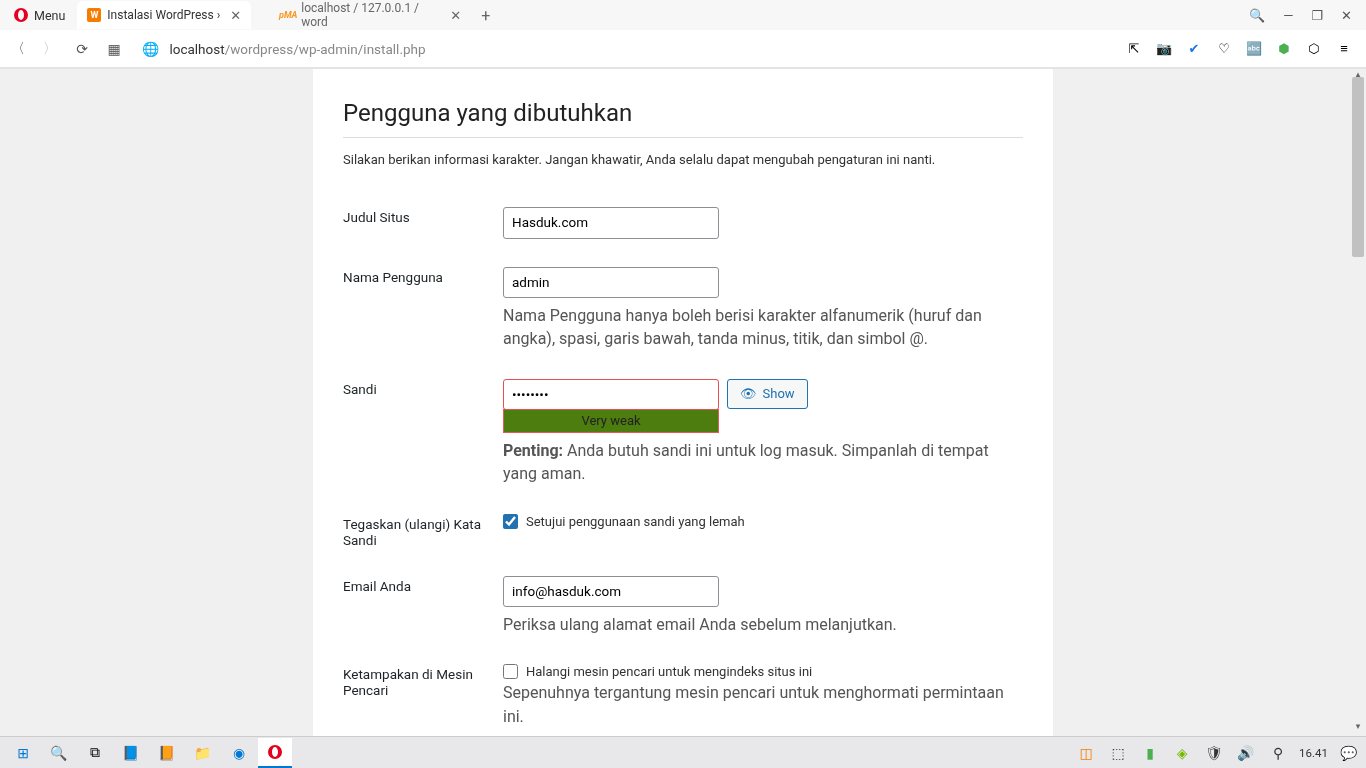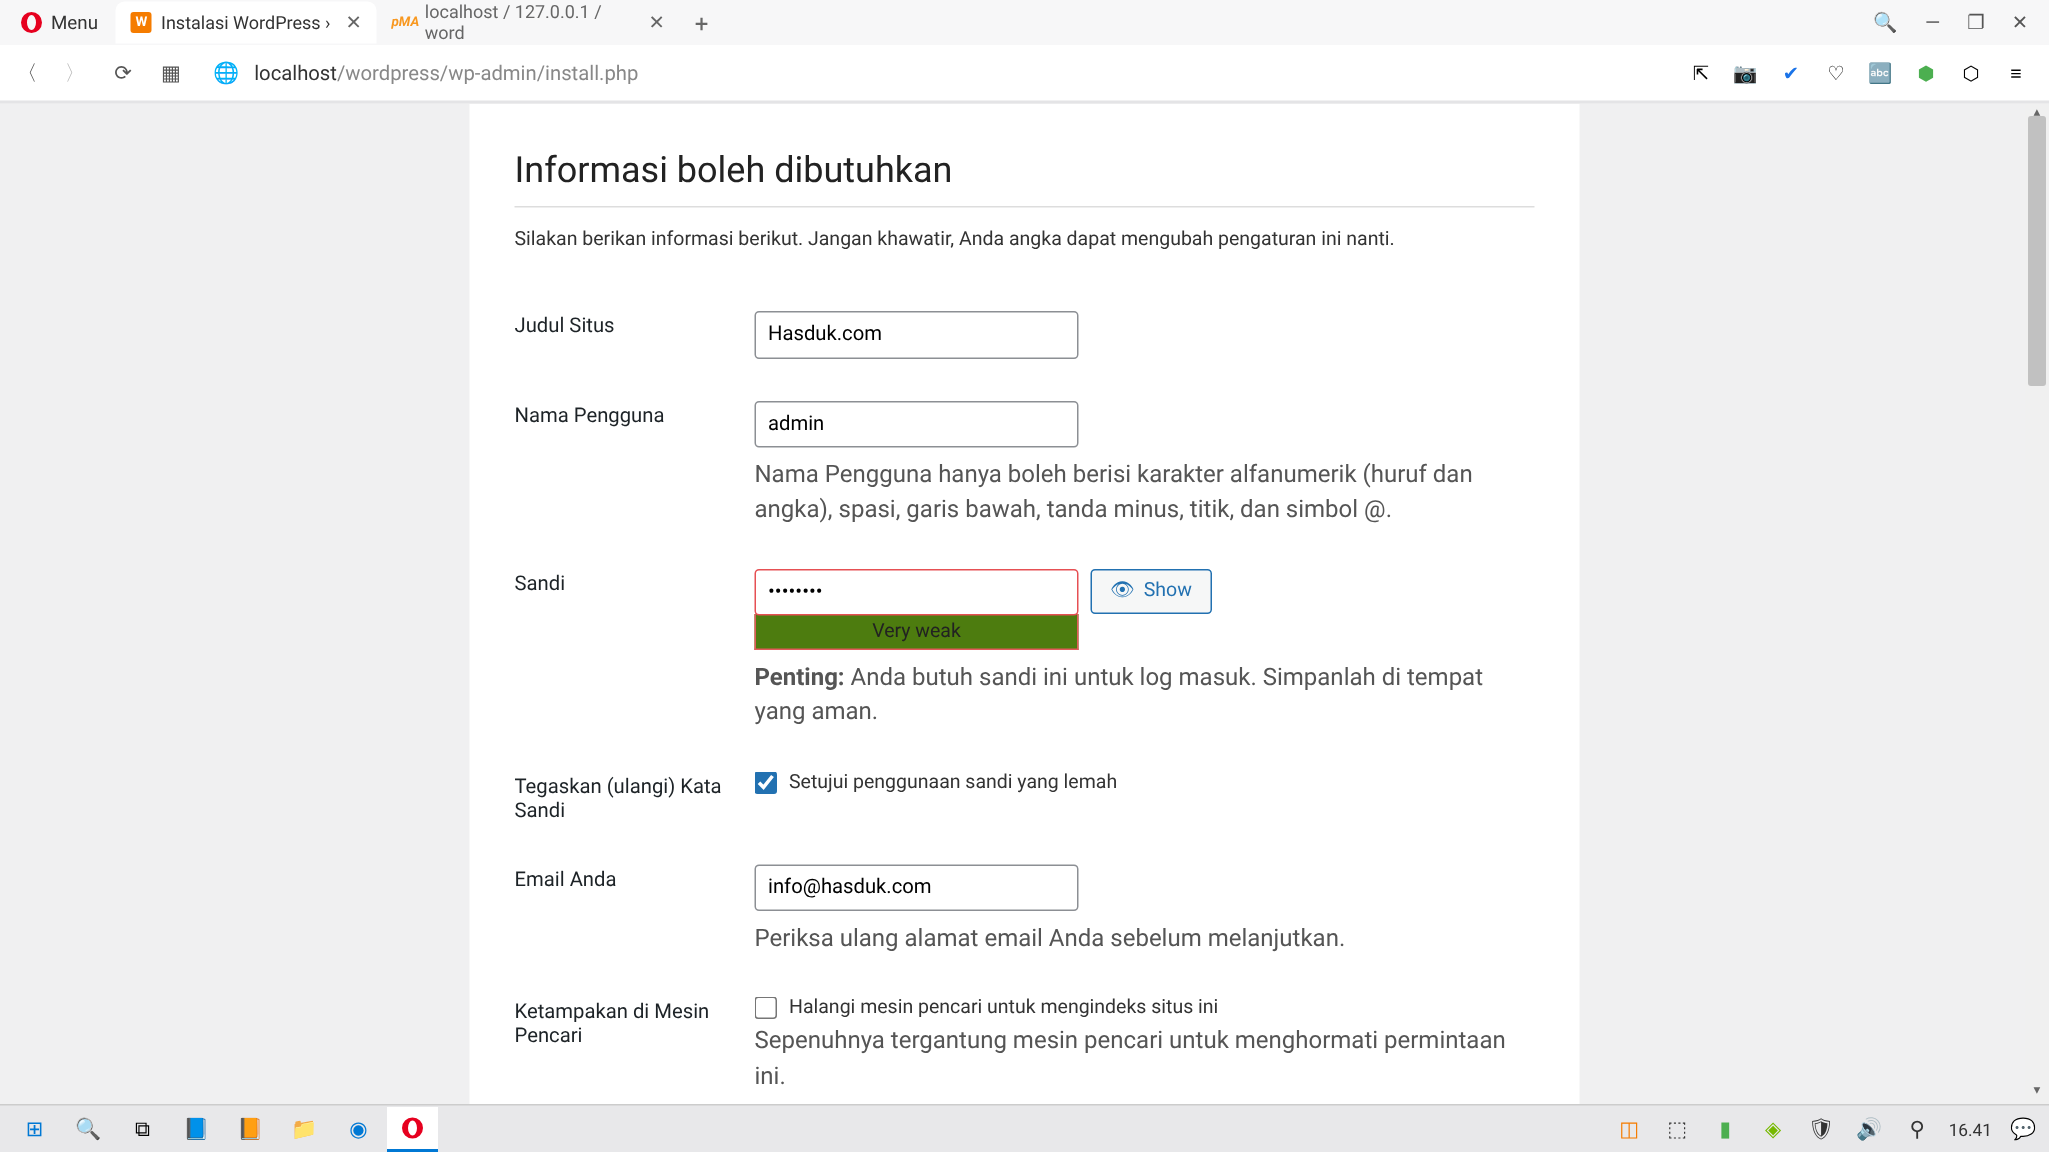--- a/index.html
+++ b/index.html
@@ -4,21 +4,21 @@
 <style>
 * { margin: 0; padding: 0; box-sizing: border-box; font-family: -apple-system, BlinkMacSystemFont, "Segoe UI", Roboto, sans-serif; }
 body { background: #f0f0f1; width: 1366px; height: 768px; overflow: hidden; position: relative; }
 
 
 .browser-top { background: #f7f7f8; border-bottom: 1px solid #e4e4e6; }
 .tab-bar { display: flex; align-items: center; height: 30px; padding: 0 4px; gap: 2px; }
 .menu-btn { display: flex; align-items: center; gap: 6px; padding: 12px 10px; height: 28px; font-size: 12.5px; color: #333; cursor: pointer; }
 .opera-logo { width: 14px; height: 14px; border-radius: 50%; border: 2.5px solid #e6001f; border-left-width: 4px; border-right-width: 4px; }
 .tab { display: flex; align-items: center; gap: 6px; padding: 0 10px; height: 28px; font-size: 12px; color: #333; background: #fff; border-radius: 6px 6px 0 0; max-width: 200px; position: relative; }
-.tab.inactive { background: transparent; color: #666; }
+.tab.inactive { background: transparent; color: #666; margin-left: 18px; }
 .tab-icon { width: 14px; height: 14px; display: inline-flex; align-items: center; justify-content: center; font-size: 10px; }
 .tab-close { color: #666; font-size: 13px; margin-left: 4px; cursor: pointer; }
 .tab-add { color: #666; font-size: 16px; padding: 0 8px; cursor: pointer; }
 .wp-badge { background: #f57c00; color: #fff; width: 14px; height: 14px; border-radius: 2px; display: inline-flex; align-items: center; justify-content: center; font-size: 9px; font-weight: bold; }
 .pma-icon { color: #f89820; font-size: 9px; font-weight: bold; font-style: italic; }
 
 .window-controls { position: absolute; right: 4px; top: 0; display: flex; align-items: center; height: 30px; gap: 18px; padding: 0 10px; }
 .win-ctrl { color: #555; cursor: pointer; font-size: 13px; }
 
 .addr-bar { display: flex; align-items: center; height: 38px; padding: 0 8px; gap: 12px; background: #fff; border-bottom: 1px solid #e4e4e6; }
@@ -111,22 +111,22 @@
       <span class="ext-icon" style="color:#4285f4">🔤</span>
       <span class="ext-icon" style="color:#4caf50">⬢</span>
       <span class="ext-icon">⬡</span>
       <span class="ext-icon">≡</span>
     </div>
   </div>
 </div>
 
 <div class="viewport">
   <div class="wp-install">
-    <h1>Informasi boleh dibutuhkan</h1>
-    <p class="intro">Silakan berikan informasi berikut. Jangan khawatir, Anda angka dapat mengubah pengaturan ini nanti.</p>
+    <h1>Pengguna yang dibutuhkan</h1>
+    <p class="intro">Silakan berikan informasi karakter. Jangan khawatir, Anda selalu dapat mengubah pengaturan ini nanti.</p>
 
     <table class="form-table">
       <tbody>
           <tr>
         <th>Judul Situs</th>
         <td><input type="text" value="Hasduk.com" style=""></td>
       </tr>
       <tr>
         <th>Nama Pengguna</th>
         <td>

